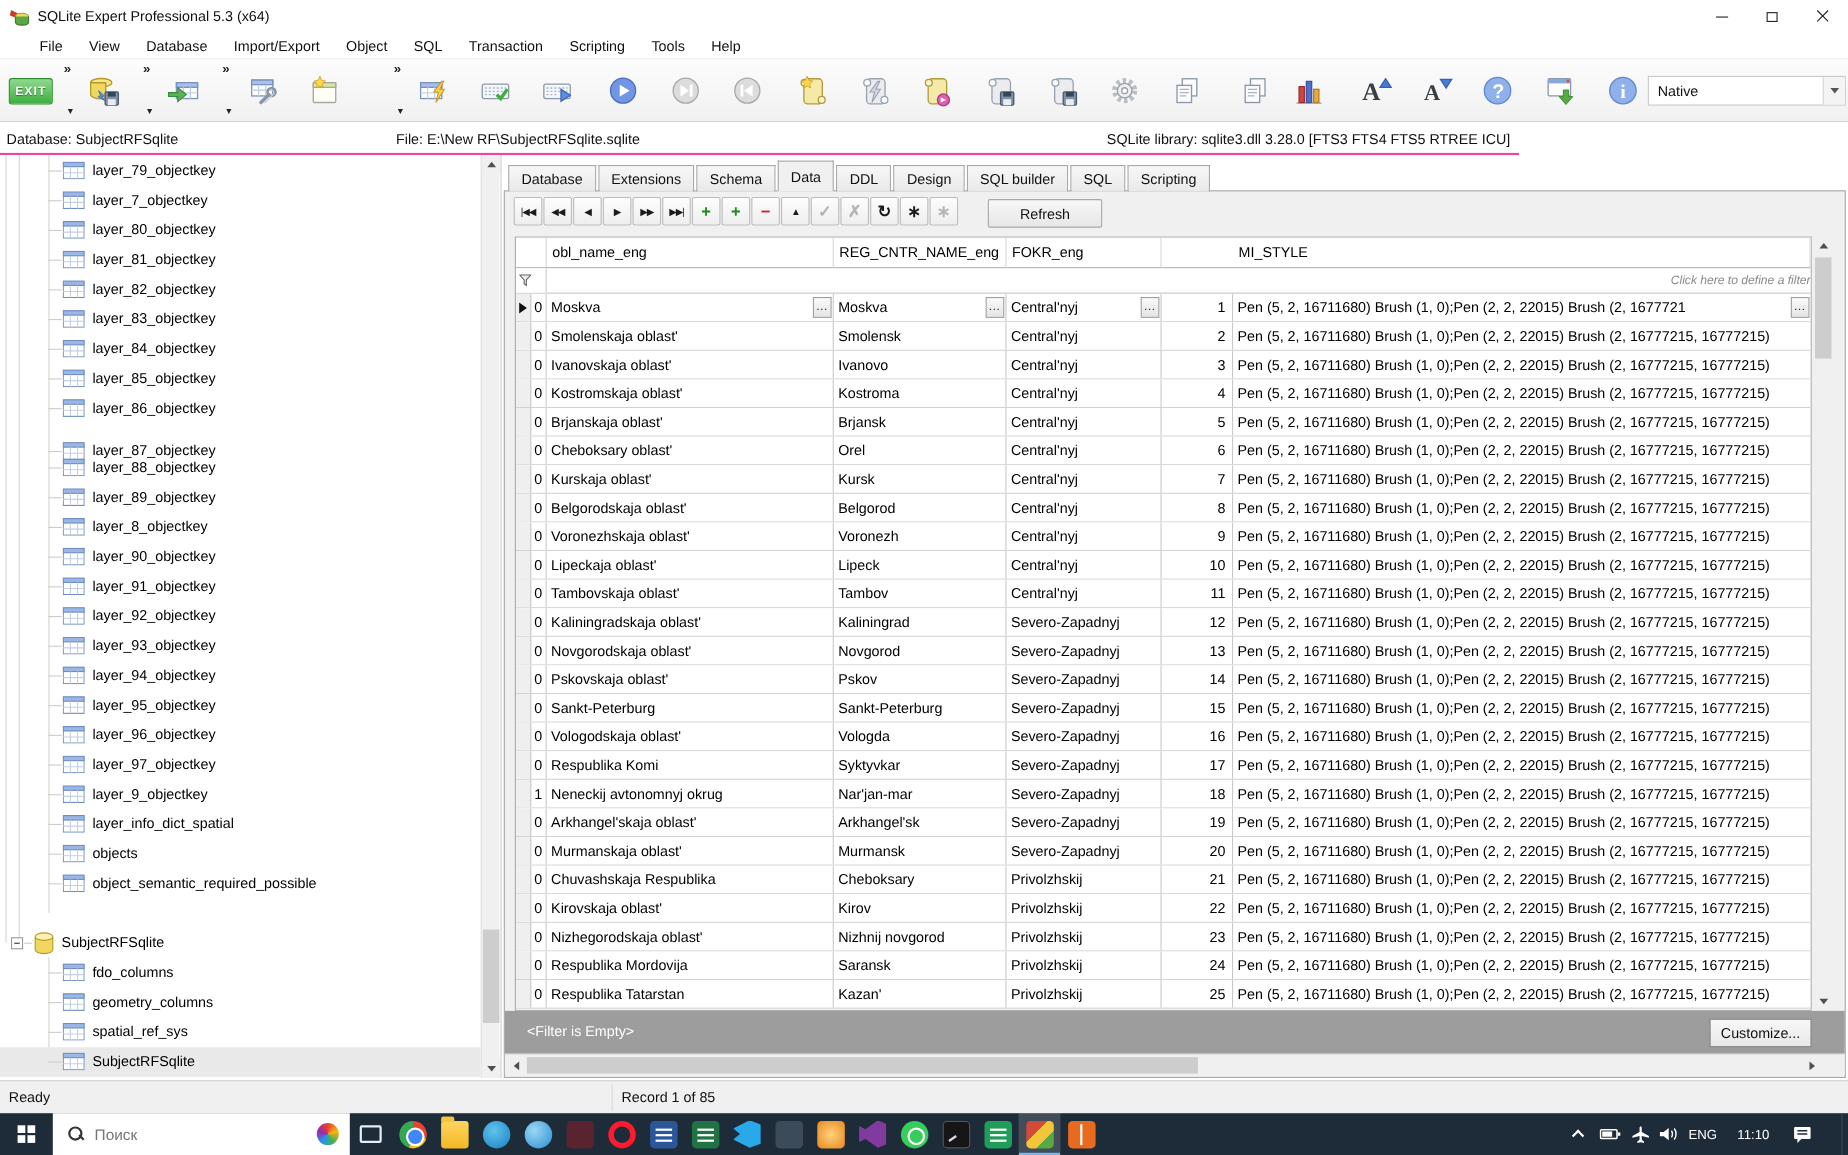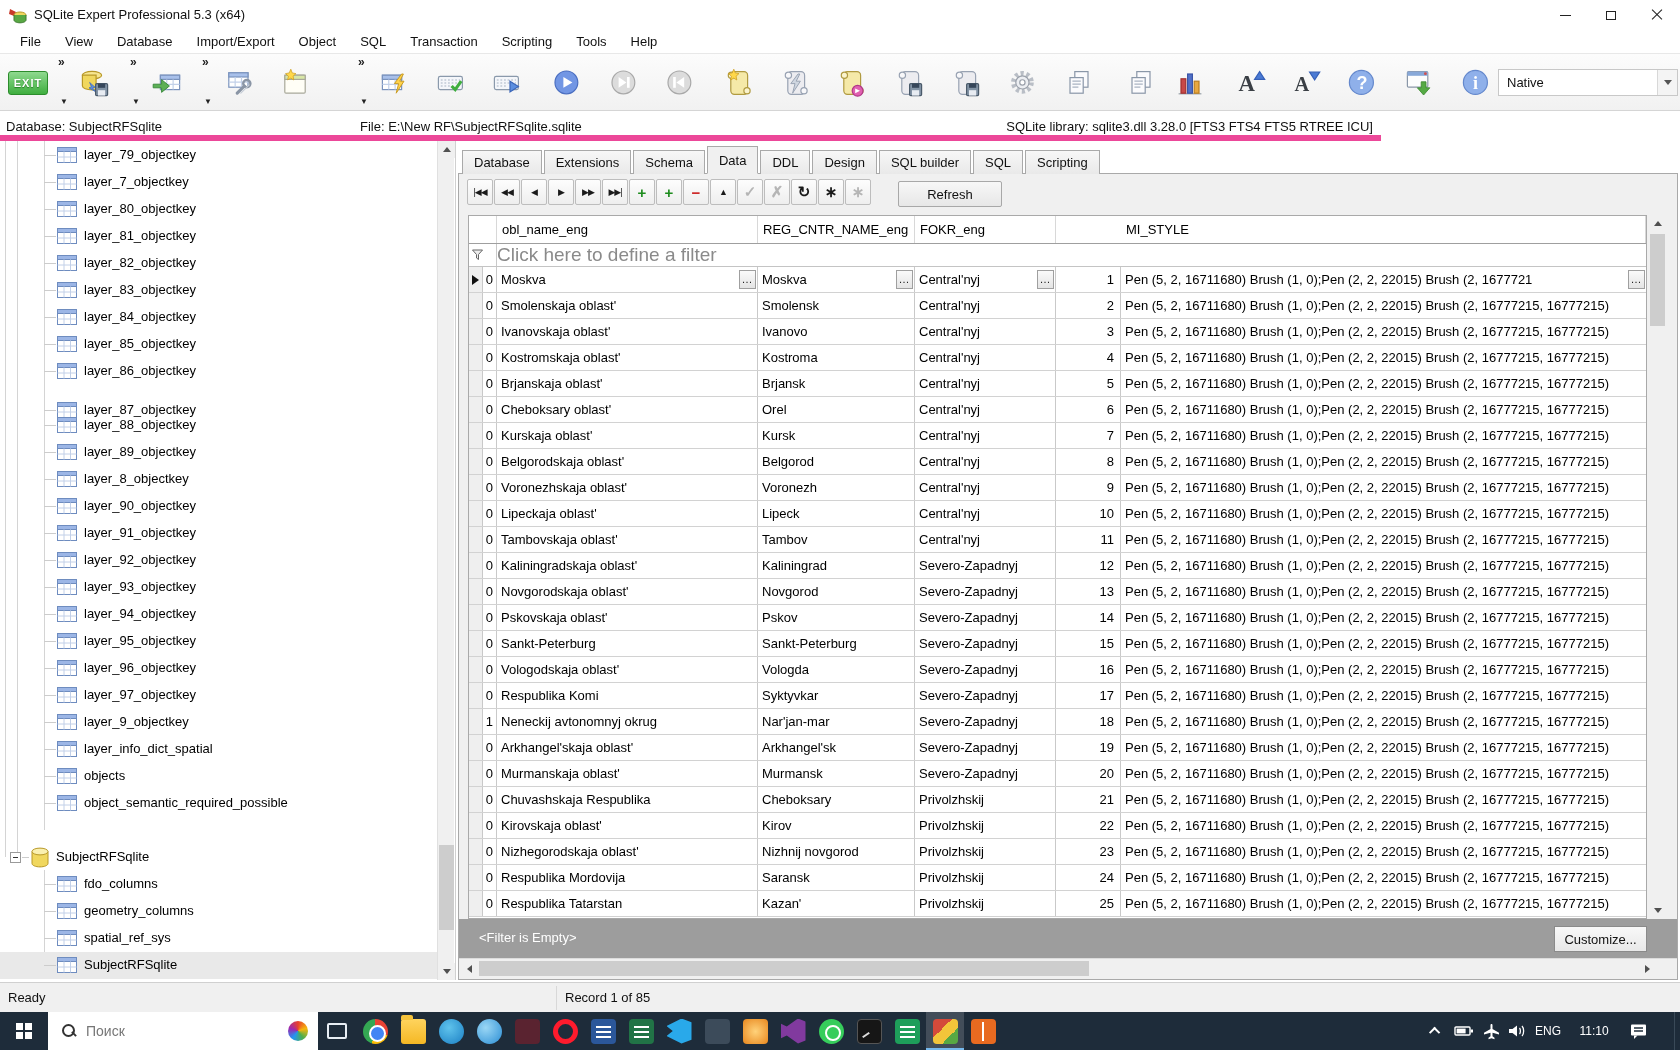--- a/index.html
+++ b/index.html
@@ -12,36 +12,36 @@
   #title-text { position:absolute; left:34px; top:7px; font-size:13px; color:#111; }
   .win-btn { position:absolute; top:0; width:46px; height:30px; display:flex; align-items:center; justify-content:center; }
   #btn-min { left:1542px; } #btn-max { left:1588px; } #btn-close { left:1634px; }
   .glyph-min { width:11px; height:1px; background:#222; }
   .glyph-max { width:10px; height:9px; border:1px solid #222; }
   .glyph-close { position:relative; width:12px; height:12px; }
   .glyph-close::before,.glyph-close::after { content:""; position:absolute; left:-1px; top:5px; width:14px; height:1px; background:#222; }
   .glyph-close::before { transform:rotate(45deg); } .glyph-close::after { transform:rotate(-45deg); }
 
   
-  #menubar { position:absolute; left:0; top:30px; width:1680px; height:24px; background:#fff; display:flex; align-items:center; padding-left:8px; border-bottom:1px solid #e8e8e8; }
+  #menubar { position:absolute; left:0; top:30px; width:1680px; height:24px; background:#fff; display:flex; align-items:center; padding-left:24px; border-bottom:1px solid #e8e8e8; }
   .menu-item { font-size:13px; color:#111; padding:3px 12px; }
 
   
   #toolbar { position:absolute; left:0; top:54px; width:1680px; height:57px; background:linear-gradient(#fcfcfc,#f1f1f1); border-bottom:1px solid #d5d5d5; }
   .tbtn { position:absolute; top:12px; width:34px; height:34px; display:flex; align-items:center; justify-content:center; }
   #exit-btn { position:absolute; left:8px; top:17px; width:40px; height:24px; background:linear-gradient(#8fd98f,#3fae3f); border:1px solid #2c8c2c; border-radius:3px; color:#fff; font-size:11px; font-weight:bold; display:flex; align-items:center; justify-content:center; letter-spacing:1px; text-shadow:0 1px 1px #267a26; }
   .tb-chev { position:absolute; top:1px; font-size:12px; font-weight:bold; color:#222; }
   .tb-drop { position:absolute; top:43px; font-size:8px; color:#222; }
   #native-combo { position:absolute; left:1498px; top:15px; width:180px; height:27px; background:#fff; border:1px solid #c8c8c8; display:flex; align-items:center; }
   #native-combo .combo-text { flex:1; font-size:13px; color:#111; padding-left:8px; }
   #native-combo .combo-arrow { width:20px; height:25px; background:#f4f4f4; border-left:1px solid #d8d8d8; display:flex; align-items:center; justify-content:center; }
   .tri-down { width:0; height:0; border-left:4px solid transparent; border-right:4px solid transparent; border-top:5px solid #555; }
 
   
-  #infobar { position:absolute; left:0; top:112px; width:1381px; height:29px; background:#fff; border-bottom:6px solid #ec4899; font-size:13px; color:#111; }
+  #infobar { position:absolute; left:0; top:112px; width:1381px; height:29px; background:#fff; border-bottom:2px solid #ec4899; font-size:13px; color:#111; }
   #infobar span { position:absolute; top:7px; white-space:nowrap; }
   #info-db { left:6px; } #info-table { left:208px;margin-top:36px; } #info-file { left:360px; }
   #info-lib { right:8px; left:auto !important; }
 
   
   #sidebar { position:absolute; left:0; top:141px; width:437px; height:839px; background:#fff; overflow:hidden; }
   .tree-row { position:absolute; left:0; width:437px; height:27px; }
   .tree-row.selected { background:#e9e9e9; }
   .tree-row .stub { position:absolute; left:44px; top:13px; width:12px; height:1px; background:#cccccc; }
   .tree-row .t-icon { position:absolute; left:57px; top:5px; }
@@ -83,21 +83,21 @@
   .nav-btn.red { color:#cc2222; }
   .nav-btn.disabled { color:#b5b5b5; }
   #refresh-btn { position:absolute; left:439px; top:7px; width:104px; height:26px; background:linear-gradient(#f7f7f7,#e7e7e7); border:1px solid #a8a8a8; border-radius:2px; font-size:13px; color:#111; display:flex; align-items:center; justify-content:center; }
 
   
   #grid { position:absolute; left:9px; top:41px; width:1179px; height:704px; background:#fff; border:1px solid #a9a9a9; overflow:hidden; }
   #grid-header { display:flex; height:28px; background:#fff; border-bottom:1px solid #9f9f9f; }
   .hcell { border-right:1px solid #d8d8d8; font-size:13px; color:#000; line-height:27px; padding-left:5px; white-space:nowrap; overflow:hidden; }
   #filter-row { display:flex; height:23px; background:#fff; border-bottom:1px solid #c4c4c4; }
   #filter-ind { width:28px; border-right:1px solid #c9c9c9; background:#fff; display:flex; align-items:center; padding-left:3px; }
-  #filter-hint { flex:1; text-align:left; font-size:19px; color:#8a8a8a; line-height:22px; }
+  #filter-hint { flex:1; text-align:right; font-size:11px; color:#8a8a8a; line-height:22px;font-style:italic; }
   #grid-rows { position:relative; height:653px; overflow:hidden; }
   .grow { display:flex; height:26px; border-bottom:1px solid #d2d2d2; background:#fff; }
   .cell { border-right:1px solid #c9c9c9; font-size:13px; color:#000; line-height:25px; white-space:nowrap; overflow:hidden; position:relative; }
   .c-ind { width:14px; background:#efefef; }
   .c-flag { width:14px; text-align:right; padding-right:3px; }
   .c-name { width:261px; padding-left:4px; }
   .c-center { width:157px; padding-left:4px; }
   .c-fokr { width:141px; padding-left:4px; }
   .c-id { width:65px; text-align:right; padding-right:6px; }
   .c-mi { flex:1; padding-left:4px; border-right:none; }

